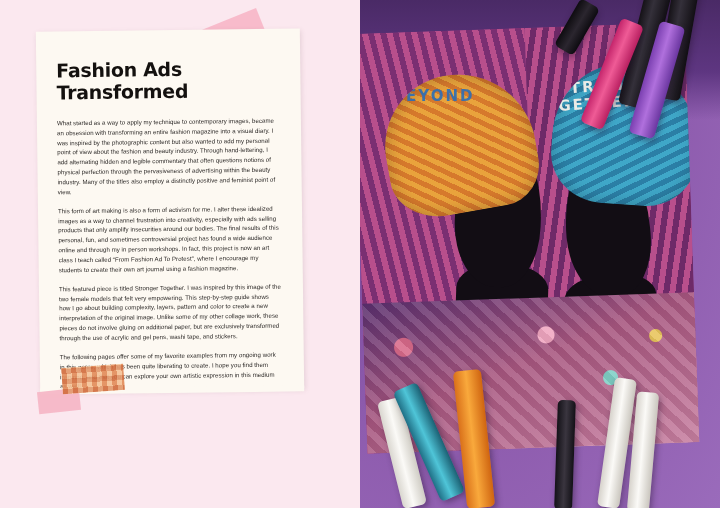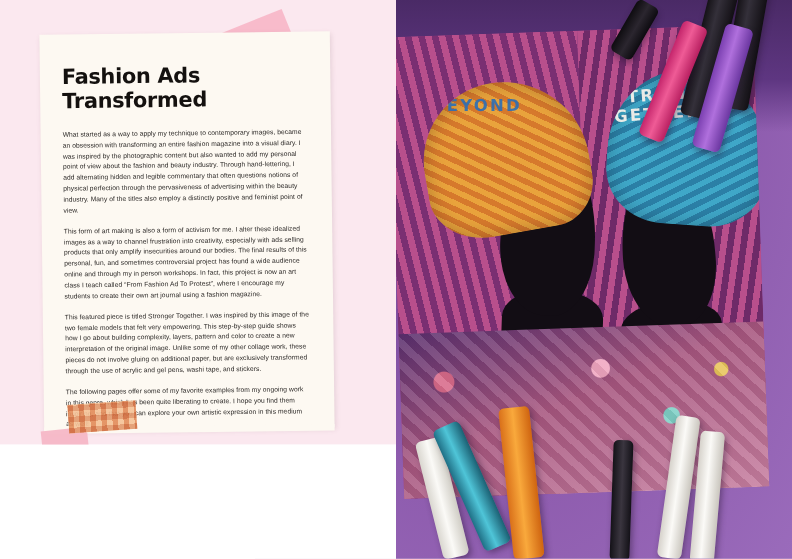--- a/index.html
+++ b/index.html
@@ -16,21 +16,21 @@
   .spread {
     position: relative;
     width: 720px;
     height: 508px;
     display: flex;
   }
   
   .left-page {
     position: relative;
     width: 360px;
-    height: 404px;
+    height: 508px;
     background: #fbe8ef;
     overflow: hidden;
   }
   .paper {
     position: absolute;
     left: 38px;
     top: 30px;
     width: 264px;
     height: 360px;
     background: #fdf9f2;

